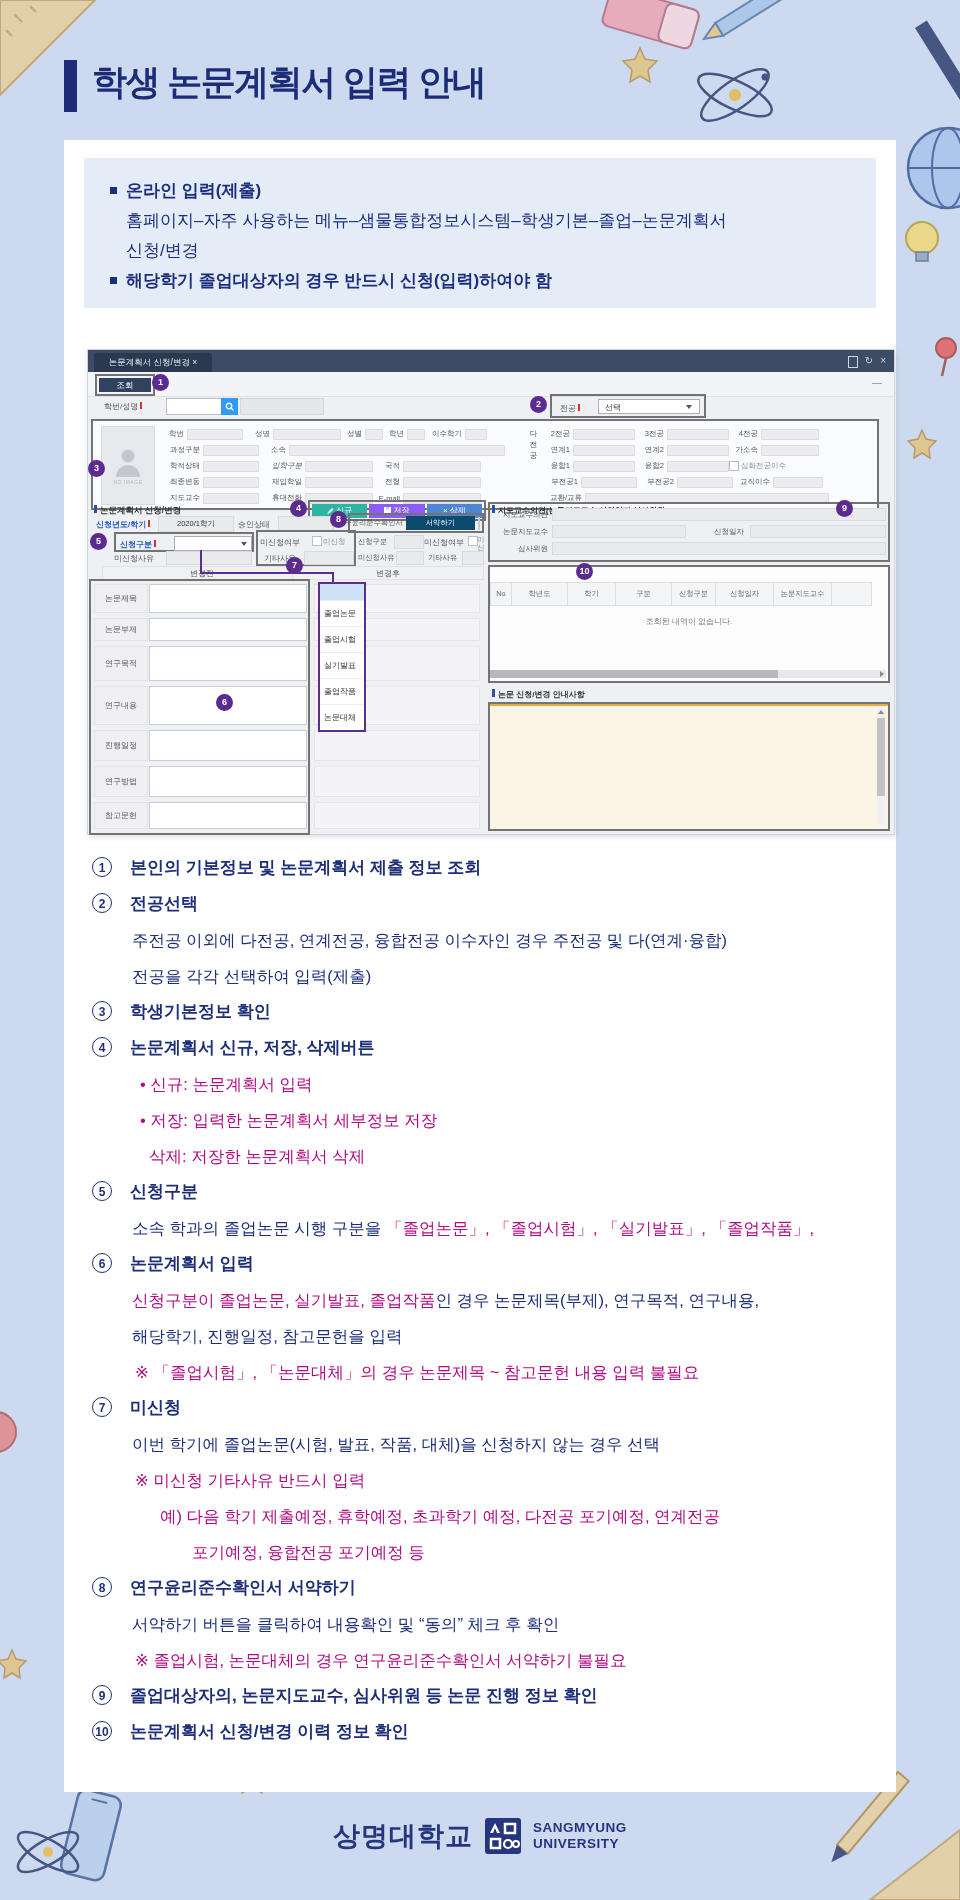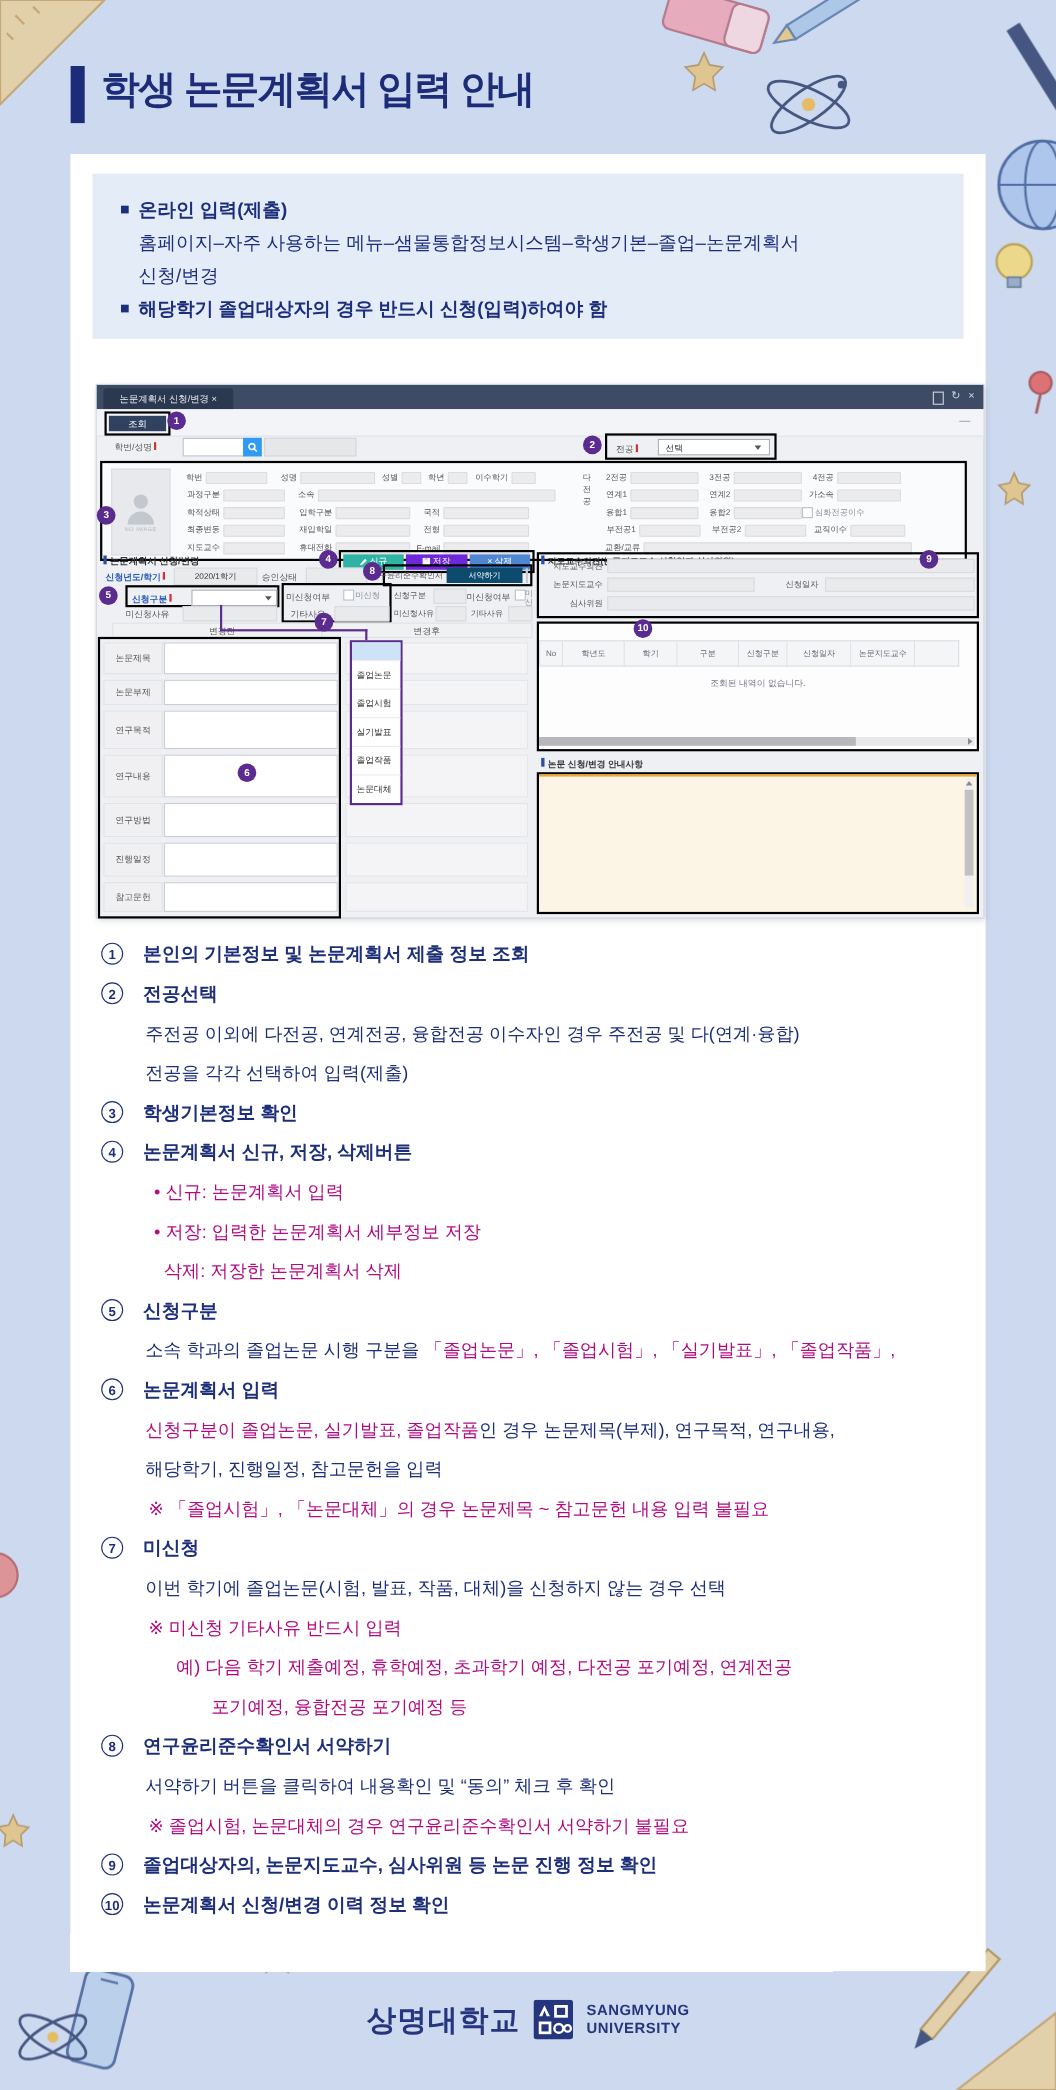--- a/index.html
+++ b/index.html
@@ -20,21 +20,21 @@
   .intro-ind{padding-left:16px;white-space:nowrap;}
   
   #app{left:24px;top:210px;width:806px;height:484px;background:#eef0f4;
        box-shadow:0 0 0 1px #cfd5df, 1px 2px 6px rgba(80,90,110,.25);font-size:8px;color:#444;z-index:2;}
   #wbar{left:0;top:0;width:806px;height:22px;background:#3d4c64;}
   #wtab{left:6px;top:3px;width:118px;height:19px;background:#2a3950;color:#e8ecf2;font-size:8.5px;
         text-align:center;line-height:19px;border-radius:3px 3px 0 0;}
   #wicons{right:8px;top:5px;display:flex;gap:7px;color:#cfd6e2;font-size:10px;line-height:12px;}
   .wic-sq{width:8px;height:10px;border:1px solid #cfd6e2;display:inline-block;margin-top:1px;}
   #toolbar{left:0;top:22px;width:806px;height:24px;background:#f3f4f7;border-bottom:1px solid #dfe2e8;}
-  .redbox{border:2px solid #000000;box-sizing:border-box;}
+  .redbox{border:2px solid #737373;box-sizing:border-box;}
   #search-red{left:7px;top:24px;width:60px;height:22px;}
   #search-btn{left:2px;top:2px;width:52px;height:14px;background:#30425f;color:#fff;font-size:8.5px;
               text-align:center;line-height:14px;}
   #win-minus{right:12px;top:27px;color:#889;font-size:10px;}
   .lbl{font-size:8px;color:#555;}
   .blbl{font-size:8px;color:#2458b8;font-weight:bold;}
   .req{display:inline-block;width:2px;height:7px;background:#d0342c;margin-left:2px;}
   #id-label{left:16px;top:51px;}
   #id-input{left:78px;top:48px;width:54px;height:15px;background:#fff;border:1px solid #b9bec7;}
   #id-mag{left:133px;top:48px;width:17px;height:17px;background:#2f9bf4;display:flex;align-items:center;justify-content:center;}
@@ -64,21 +64,21 @@
   .sg-chklbl{font-size:7.5px;color:#8a8f98;white-space:nowrap;}
   #multi-major{left:435px;top:8px;width:11px;font-size:7.5px;color:#555;line-height:1.45;text-align:center;
                word-break:break-all;}
   
   .bluebar{display:inline-block;width:3px;height:8px;background:#2b4fa2;margin-right:3px;}
   .sec-title{font-size:8.5px;font-weight:bold;color:#333;white-space:nowrap;}
   #left-sec-title{left:6px;top:155px;}
   #btns-red{left:220px;top:150px;width:178px;height:21px;display:flex;gap:2px;padding:2px;align-items:center;}
   .mini-btn{height:14px;color:#fff;font-size:8px;display:flex;align-items:center;justify-content:center;gap:2px;flex:1;}
   #btn-new{background:#2fb3a3;}
-  #btn-save{background:#6d28d9;}
+  #btn-save{background:#8b5cf6;}
   #btn-del{background:#4f86d2;}
   #right-sec-title{left:404px;top:155px;font-size:8px;}
   
   #term-label{left:8px;top:169px;}
   #term-box{left:70px;top:166px;width:74px;height:14px;background:#e9eaec;border:1px solid #d8dade;
             font-size:7.5px;color:#333;text-align:center;line-height:14px;}
   #status-label{left:150px;top:169px;}
   #status-box{left:190px;top:166px;width:54px;height:14px;background:#e9eaec;border:1px solid #d8dade;}
   #ethics-red{left:260px;top:163px;width:136px;height:20px;display:flex;align-items:center;padding:0 2px;gap:3px;justify-content:flex-end;}
   #ethics-label{font-size:7.3px;color:#555;white-space:nowrap;}
@@ -296,21 +296,21 @@
           </div>
           <div class="sg-row">
             <span class="sg-lbl" style="width: 46px;">과정구분</span>
             <span class="sg-val" style="width: 56px;"></span>
             <span class="sg-lbl" style="width: 30px;">소속</span>
             <span class="sg-val" style="width: 216px;"></span>
           </div>
           <div class="sg-row">
             <span class="sg-lbl" style="width: 46px;">학적상태</span>
             <span class="sg-val" style="width: 56px;"></span>
-            <span class="sg-lbl" style="width: 46px;">입학구분</span>
+            <span class="sg-lbl" style="width: 46px; font-style: italic;">입학구분</span>
             <span class="sg-val" style="width: 68px;"></span>
             <span class="sg-lbl" style="width: 30px;">국적</span>
             <span class="sg-val" style="width: 78px;"></span>
           </div>
           <div class="sg-row">
             <span class="sg-lbl" style="width: 46px;">최종변동</span>
             <span class="sg-val" style="width: 56px;"></span>
             <span class="sg-lbl" style="width: 46px;">재입학일</span>
             <span class="sg-val" style="width: 68px;"></span>
             <span class="sg-lbl" style="width: 30px;">전형</span>
@@ -447,26 +447,26 @@
           <div class="f-lbl">연구목적</div>
           <div class="f-input"></div>
           <div class="f-after"></div>
         </div>
         <div class="f-row" style="height: 44px;">
           <div class="f-lbl">연구내용</div>
           <div class="f-input"></div>
           <div class="f-after"></div>
         </div>
         <div class="f-row" style="height: 36px;">
-          <div class="f-lbl">연구방법</div>
+          <div class="f-lbl">진행일정</div>
           <div class="f-input"></div>
           <div class="f-after"></div>
         </div>
         <div class="f-row" style="height: 36px;">
-          <div class="f-lbl">진행일정</div>
+          <div class="f-lbl">연구방법</div>
           <div class="f-input"></div>
           <div class="f-after"></div>
         </div>
         <div class="f-row" style="height: 32px;">
           <div class="f-lbl">참고문헌</div>
           <div class="f-input"></div>
           <div class="f-after"></div>
         </div>
       </div>
     <div id="red6" class="abs redbox"></div>

